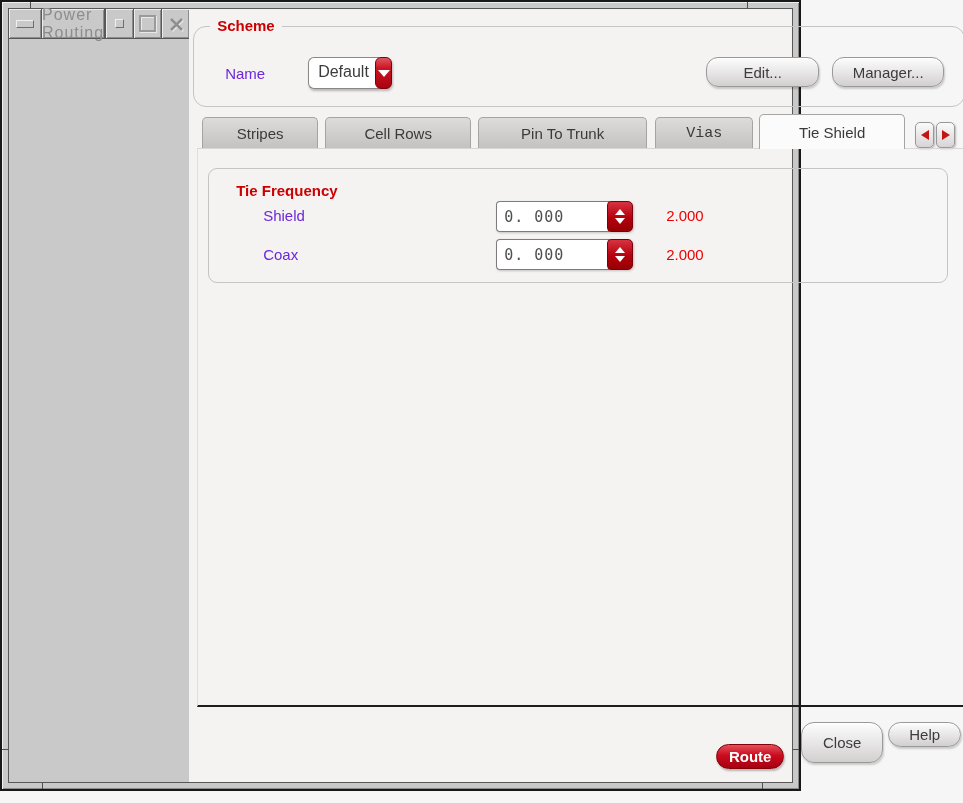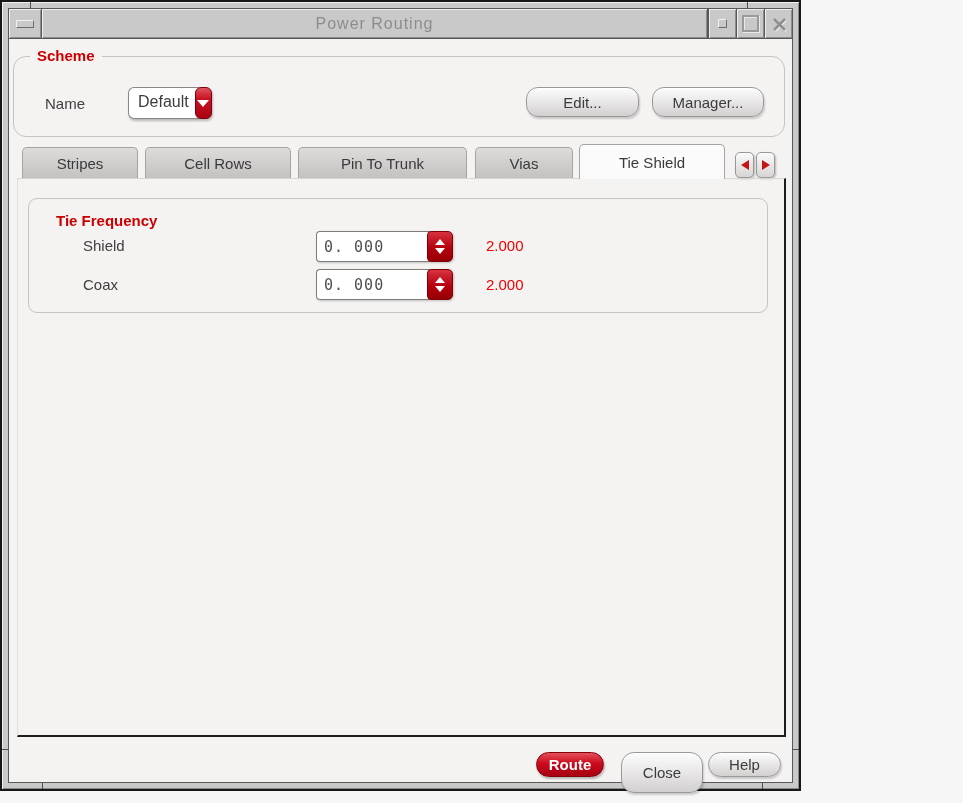--- a/index.html
+++ b/index.html
@@ -5,62 +5,62 @@
   * { margin:0; padding:0; box-sizing:border-box; }
   html,body { width:963px; height:803px; background:#f7f6f6; font-family:"Liberation Sans",sans-serif; overflow:hidden; }
 
   
   .window {
     position:absolute; left:0; top:0; width:801px; height:791px;
     background:#c9c9c9; border:2px solid #181818; padding:6px;
     box-shadow: inset 1px 1px 0 #efefef, inset -1px -1px 0 #8a8a8a;
   }
   .notch { position:absolute; background:#4f4f4f; }
-  .inner { width:100%; height:100%; border:1px solid #585858; display:flex; flex-direction:column; }
+  .inner { width:100%; height:100%; border:1px solid #585858; display:flex; flex-direction:row; }
 
   
   .titlebar { height:30px; background:#c9c9c9; border-bottom:1px solid #585858; display:flex; align-items:stretch; flex:0 0 30px; }
   .tb-btn {
     background:#c9c9c9; display:flex; align-items:center; justify-content:center;
     box-shadow: inset 1px 1px 0 #ededed, inset -1px -1px 0 #8c8c8c; cursor:default;
   }
   .tb-menu { width:32px; }
   .tb-right { width:28px; border-left:1px solid #585858; }
   .tb-title { flex:1; border-left:1px solid #585858; border-right:1px solid #585858;
     box-shadow: inset 1px 1px 0 #ededed, inset -1px -1px 0 #8c8c8c;
     display:flex; align-items:center; justify-content:center;
     color:#8d8d8d; font-size:16px; letter-spacing:1px; }
   .glyph-dash { width:18px; height:8px; background:#c9c9c9; border:1px solid; border-color:#f0f0f0 #6e6e6e #6e6e6e #f0f0f0; }
   .glyph-sq-sm { width:9px; height:9px; background:#c9c9c9; border:1px solid; border-color:#f0f0f0 #6e6e6e #6e6e6e #f0f0f0; }
   .glyph-sq-lg { width:17px; height:17px; border:2px solid #9a9a9a; box-shadow: 1px 1px 0 #e9e9e9, inset 1px 1px 0 #e9e9e9; }
 
   
   .client { flex:1; background:#f5f2f2; position:relative; }
-  .lbl { position:absolute; color:#404040; font-size:15px; }
+  .lbl { position:absolute; color:#6d28d9; font-size:15px; }
 
   
   .groupbox { position:absolute; border:1px solid #c7c3c3; border-radius:9px; }
   .gb-label { position:absolute; top:-10px; left:16px; background:#f5f2f2; padding:0 7px;
     color:#cc0000; font-weight:bold; font-size:15px; }
 
   
   .dropdown { position:absolute; display:flex; cursor:default; filter:drop-shadow(1px 2px 1px rgba(0,0,0,0.25)); }
   .dd-text { background:#ffffff; border:1px solid #8b8787; border-right:none; border-radius:6px 0 0 6px;
     padding:5px 10px 0 9px; font-size:16px; color:#3c3c3c; flex:1; }
   .dd-btn { width:35px; border-radius:6px; margin-left:-4px; background:linear-gradient(180deg,#e05560 0%,#cb1322 35%,#ab0210 100%);
     border:1px solid #7c000b; display:flex; align-items:center; justify-content:center; }
   .tri-down-w { width:0; height:0; border-left:6px solid transparent; border-right:6px solid transparent; border-top:7px solid #fff; }
 
   
   .btn { position:absolute; border:1px solid #999; border-radius:12px; color:#3c3c3c; font-size:15px;
     background:linear-gradient(180deg,#fdfdfd 0%,#e6e4e4 55%,#d2cfcf 100%);
     box-shadow: inset 0 1px 0 #fff, 1px 2px 2px rgba(0,0,0,0.18);
     display:flex; align-items:center; justify-content:center; cursor:default; }
   .btn-red { background:linear-gradient(180deg,#e4505c 0%,#cb0b1d 45%,#a60012 100%);
-    border:1px solid #840009; color:#fff; font-weight:bold; box-shadow:1px 2px 2px rgba(0,0,0,0.25); }
+    border:1px solid #840009; color:#fff; font-weight:bold; box-shadow:1px 2px 2px rgba(0,0,0,0.25);margin-top:22px; }
 
   
   .tab { position:absolute; top:108px; height:31px; border:1px solid #a6a3a3; border-bottom:none;
     border-radius:5px 5px 0 0; background:linear-gradient(180deg,#dedbdb 0%,#c4c1c1 100%);
     color:#3a3a3a; font-size:15px; display:flex; align-items:center; justify-content:center; cursor:default; }
   .tab.active { top:105px; height:35px; background:#fcfbfb; z-index:3; }
   .tab-arrow { position:absolute; top:113px; width:19px; height:26px; border:1px solid #989898; border-radius:5px;
     background:linear-gradient(180deg,#fbfbfb 0%,#d7d4d4 100%); box-shadow:1px 1px 2px rgba(0,0,0,0.25);
     display:flex; align-items:center; justify-content:center; cursor:default; }
   .tri-left-r { width:0; height:0; border-top:5px solid transparent; border-bottom:5px solid transparent; border-right:8px solid #c41414; }
@@ -129,21 +129,21 @@
           <span class="tri-down-w"></span>
         </span>
       </div>
 
       <div class="btn" style="left:517px; top:48px; width:113px; height:30px;">Edit...</div>
       <div class="btn" style="left:643px; top:48px; width:112px; height:30px;">Manager...</div>
 
       <div class="tab" style="left:13px; width:116px;">Stripes</div>
       <div class="tab" style="left:136px; width:146px;">Cell Rows</div>
       <div class="tab" style="left:289px; width:169px;">Pin To Trunk</div>
-      <div class="tab" style="left:466px; width:98px;">Vias</div>
+      <div class="tab" style="left:466px; width:98px;font-family:Liberation Mono, monospace;">Vias</div>
       <div class="tab active" style="left:570px; width:146px;">Tie Shield</div>
 
       <div class="tab-arrow" style="left:726px;">
         <span class="tri-left-r"></span>
       </div>
       <div class="tab-arrow" style="left:747px;">
         <span class="tri-right-r"></span>
       </div>
 
       <div class="tabpanel"></div>

